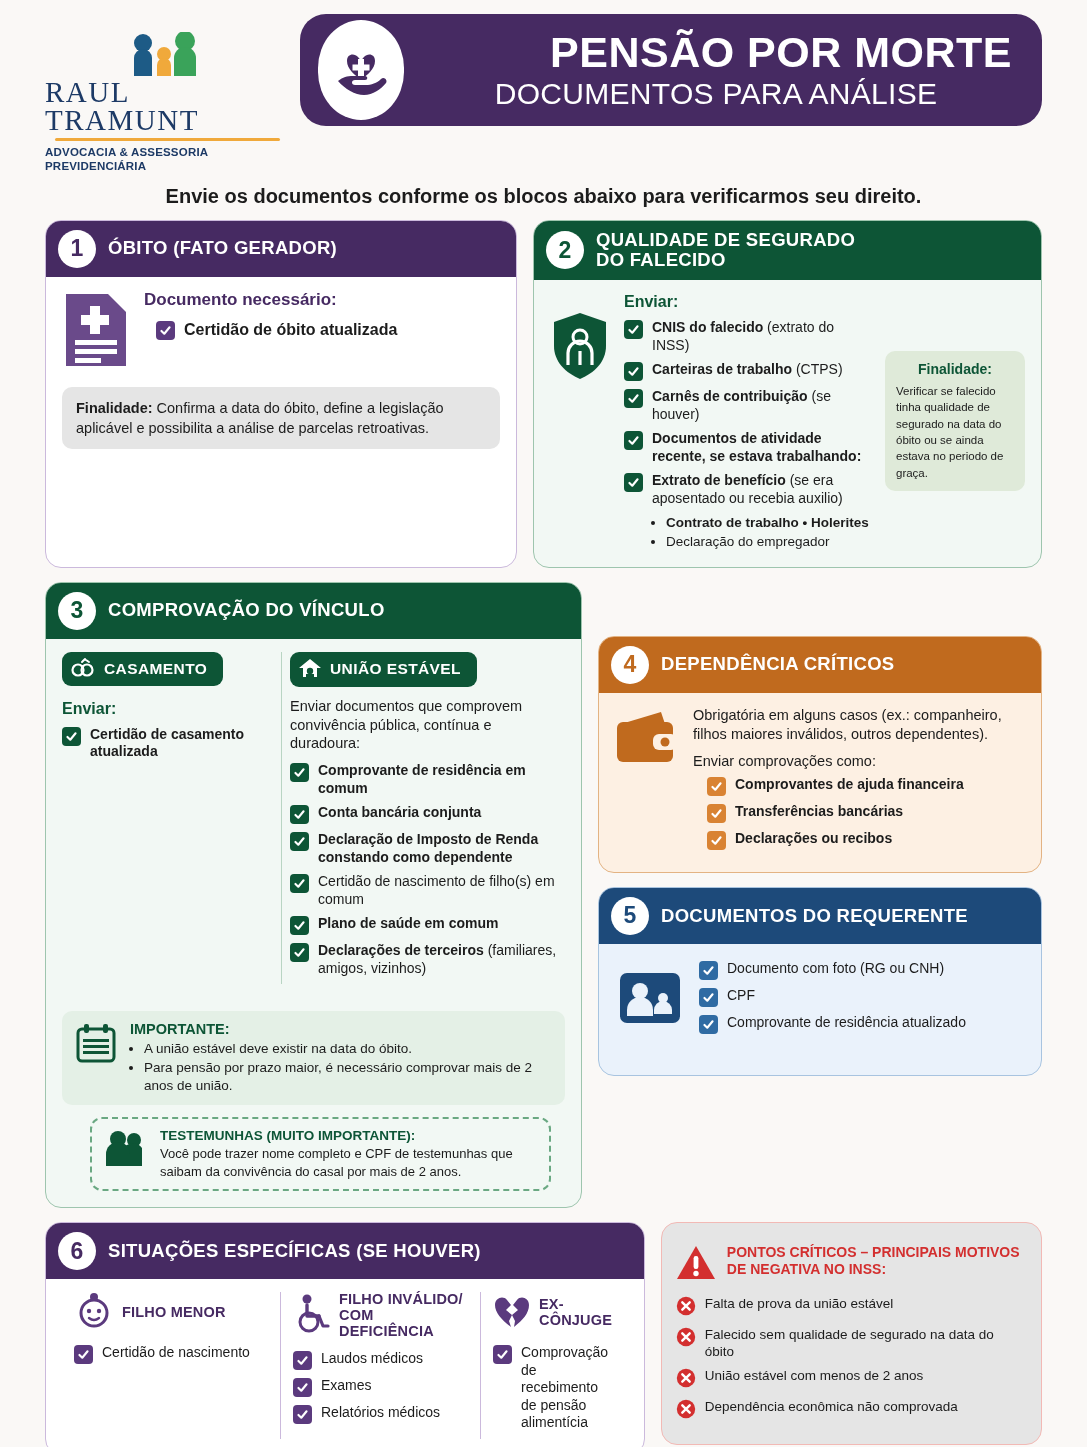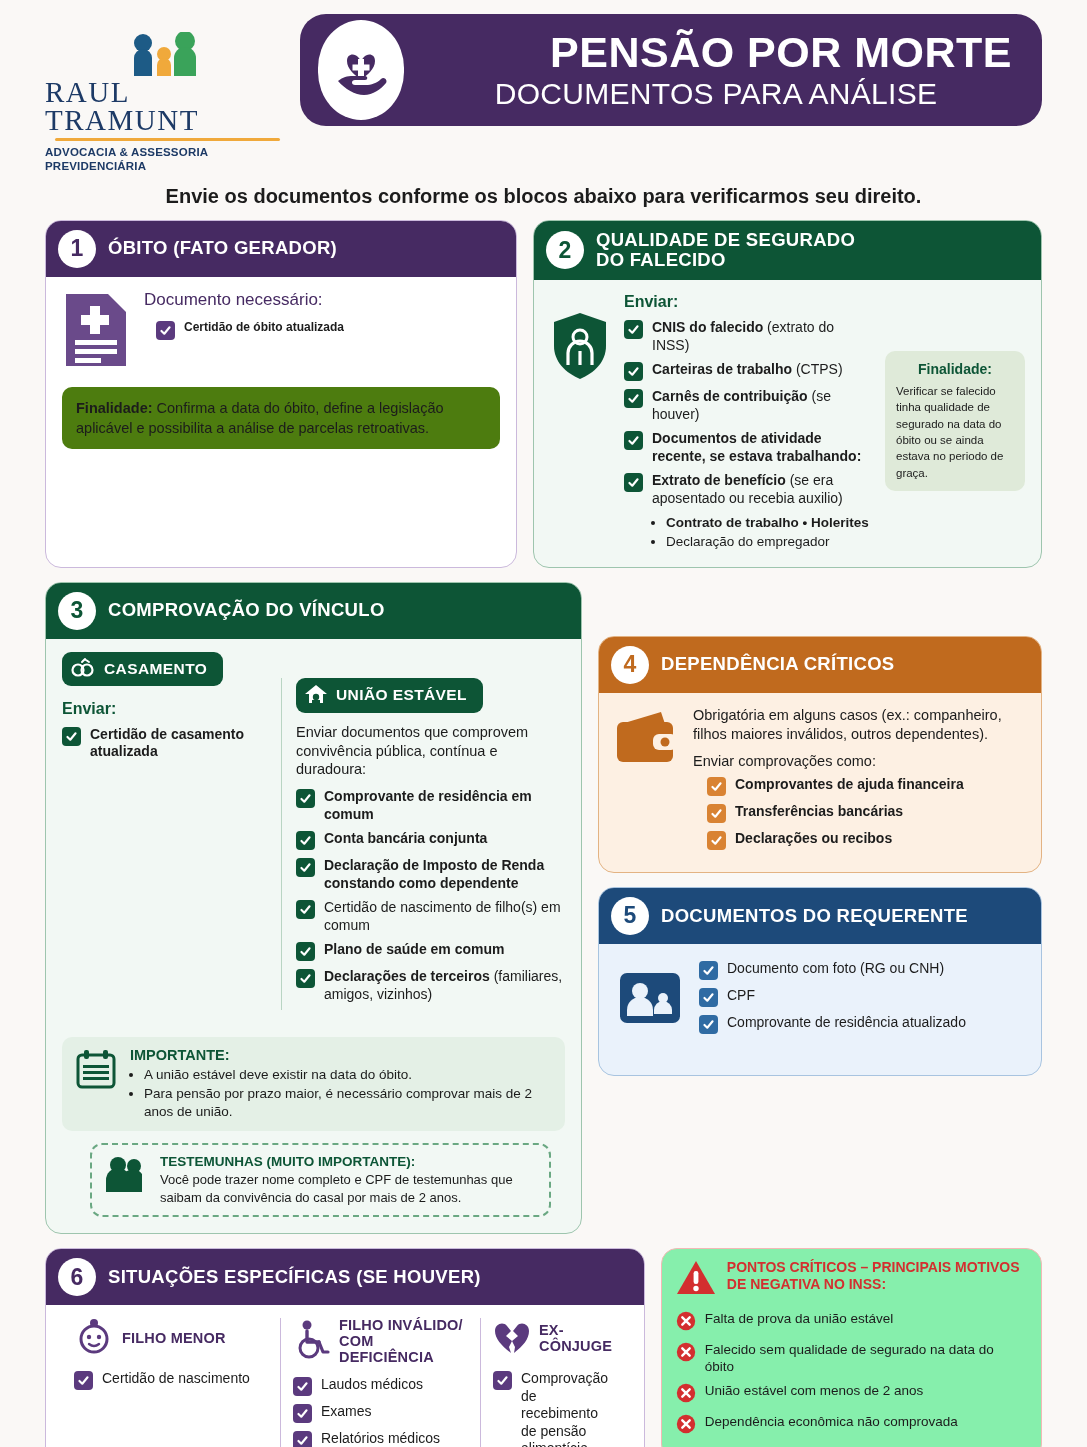--- a/index.html
+++ b/index.html
@@ -70,23 +70,23 @@
   .chk-txt { font-size: 14px; line-height: 1.25; }
   .b { font-weight: 700; }
 
   
   .row { display: flex; gap: 16px; }
   .col { display: flex; flex-direction: column; gap: 14px; }
 
   
   #sec1 { width: 472px; }
   .s1-top { display: flex; align-items: flex-start; gap: 14px; }
-  .s1-head { font-size: 17px; font-weight: 400; color: #462a62; margin-bottom: 10px; }
+  .s1-head { font-size: 17px; font-weight: 700; color: #462a62; margin-bottom: 10px; }
   .finalidade {
-    background: #4d7c0f; border-radius: 10px; padding: 11px 14px;
+    background: #e5e5e5; border-radius: 10px; padding: 11px 14px;
     font-size: 14.5px; line-height: 1.38; margin-top: 13px;
   }
 
   
   #sec2 { flex: 1; }
   .s2-body { display: flex; gap: 12px; position: relative; }
   .s2-list { flex: 1; }
   .enviar { font-size: 16px; font-weight: 700; color: #0d5536; margin-bottom: 8px; }
   .s2-side {
     width: 140px; flex: 0 0 140px; background: #dfead9; border-radius: 10px;
@@ -99,21 +99,21 @@
 
   
   #sec3 { width: 545px; }
   .pill {
     display: inline-flex; align-items: center; background: #0d5536; color: #fff;
     border-radius: 9px; padding: 5px 16px 5px 8px; font-size: 15.5px; font-weight: 700;
     letter-spacing: .4px; gap: 8px;
   }
   .s3-cols { display: flex; gap: 14px; }
   .s3-left { width: 205px; flex: 0 0 205px; }
-  .s3-right { flex: 1; border-left: 1.5px solid #b9d5c3; padding-left: 14px; margin-top: 26px; }
+  .s3-right { flex: 1; border-left: 1.5px solid #b9d5c3; padding-left: 8px; }
   .s3-lead { font-size: 14.5px; line-height: 1.3; margin: 10px 0 9px 0; }
   .note-green {
     background: #e4f0e6; border-radius: 10px; padding: 10px 12px; margin-top: 12px;
     display: flex; gap: 12px; align-items: flex-start;
   }
   .note-title { font-size: 14.5px; font-weight: 700; color: #0d5536; margin-bottom: 3px; }
   .note-list { font-size: 13.5px; line-height: 1.35; margin-left: 14px; }
   .note-list li { list-style: disc; }
   .note-dashed {
     border: 2px dashed #6aa882; border-radius: 12px; padding: 9px 12px; margin: 12px 14px 0 28px;
@@ -135,22 +135,22 @@
   
   #sec6 { width: 615px; }
   .s6-cols { display: flex; }
   .s6-col { padding: 0 12px; }
   .s6-col + .s6-col { border-left: 1.5px solid #cbb9dc; }
   .s6-h { display: flex; align-items: center; gap: 8px; margin-bottom: 10px; min-height: 42px; }
   .s6-h-t { font-size: 14.5px; font-weight: 700; color: #462a62; line-height: 1.1; letter-spacing: .2px; }
 
   
   #crit {
-    width: 390px; background: #86efac; border: 1.5px solid #f2b9b5; border-radius: 16px;
-    padding: 10px 16px 14px 14px;
+    width: 390px; background: #e5e5e5; border: 1.5px solid #f2b9b5; border-radius: 16px;
+    padding: 21px 16px 14px 14px;
   }
   .crit-head { display: flex; gap: 11px; align-items: flex-start; margin-bottom: 10px; }
   .crit-title { font-size: 14px; font-weight: 700; color: #d32f2f; line-height: 1.2; }
   .crit-row { display: flex; align-items: flex-start; gap: 9px; margin-bottom: 7px; }
   .crit-txt { font-size: 13.5px; line-height: 1.25; }
 </style>
 </head>
 <body>
 
 <div class="page">
@@ -213,21 +213,21 @@
             </svg>
           </div>
           <div style="flex:1">
             <div class="s1-head">Documento necessário:</div>
             <div class="chk-row" style="margin-left:12px">
               <span class="chk chk-p">
                 <svg viewBox="0 0 16 16">
                     <path d="M3 8.5 L6.5 12 L13 4" stroke="#fff" stroke-width="2.6" fill="none" stroke-linecap="round" stroke-linejoin="round"></path>
                   </svg>
               </span>
-              <span class="chk-txt b" style="font-size:12px">Certidão de óbito atualizada</span>
+              <span class="chk-txt b" style="font-size:16px">Certidão de óbito atualizada</span>
             </div>
           </div>
         </div>
         <div class="finalidade">
           <span class="b">Finalidade:</span><span> Confirma a data do óbito, define a legislação aplicável e possibilita a análise de parcelas retroativas.</span>
         </div>
       </div>
     </div>
 
     <div class="card green" id="sec2">

